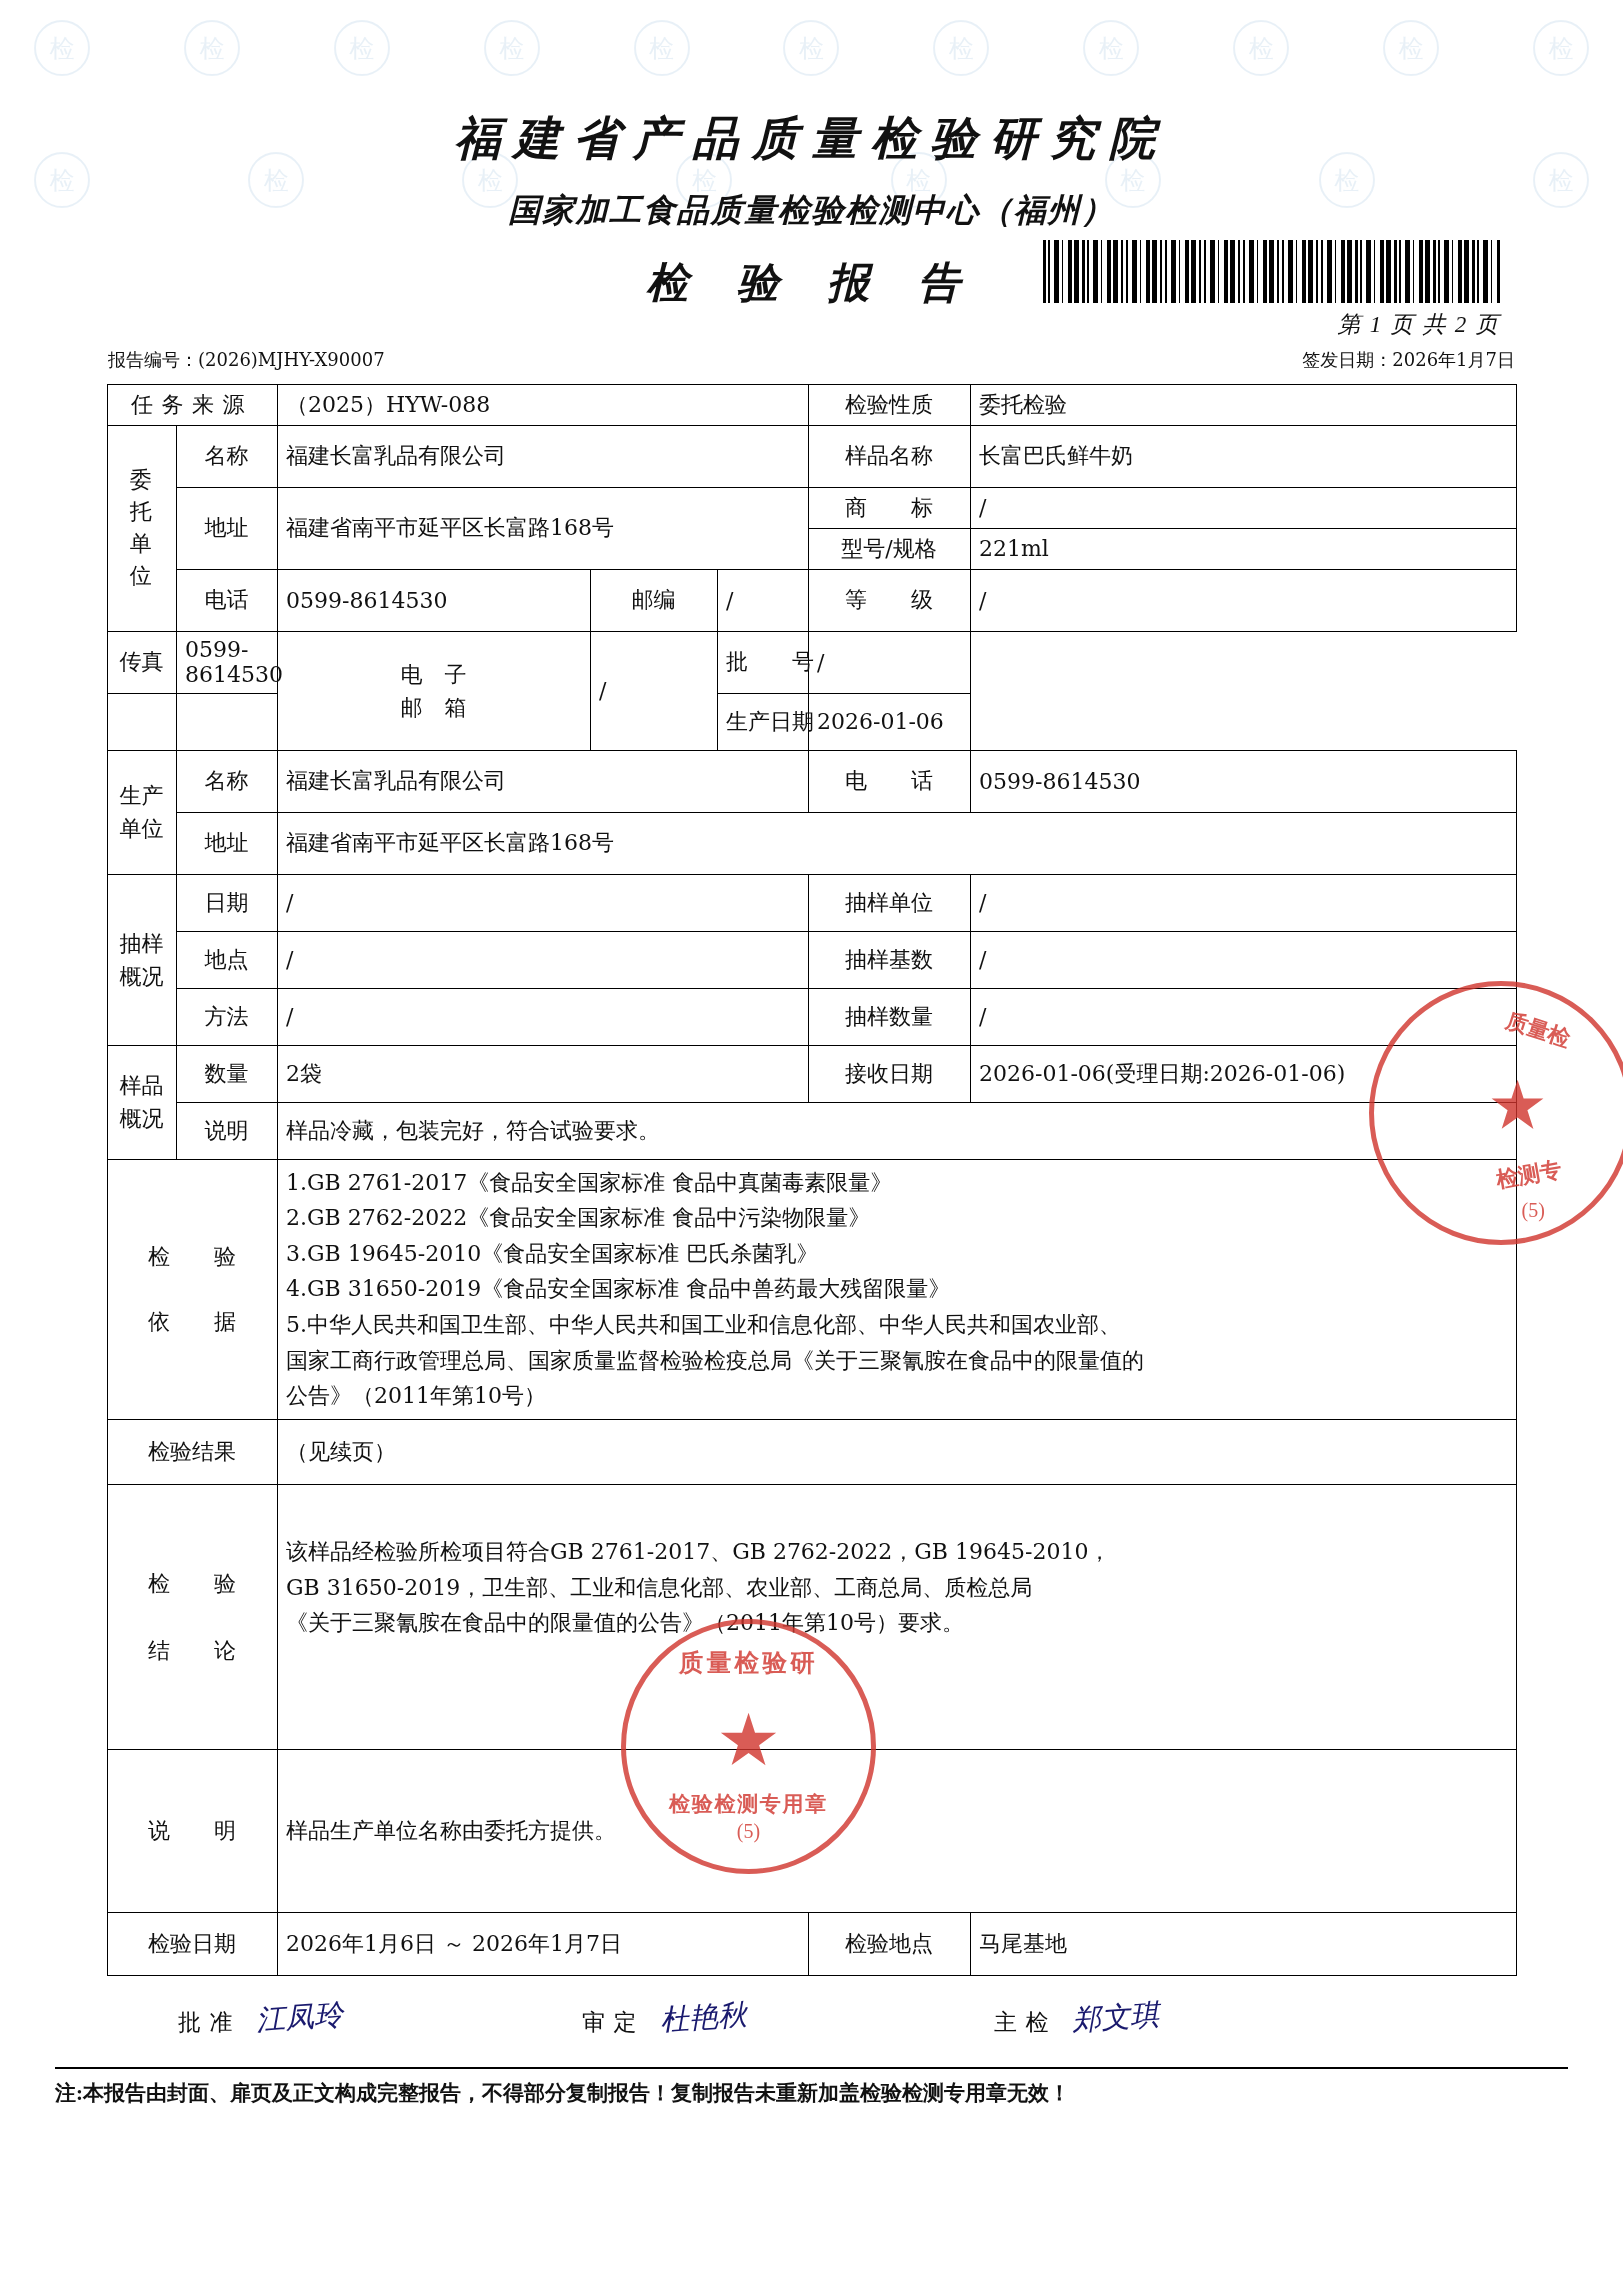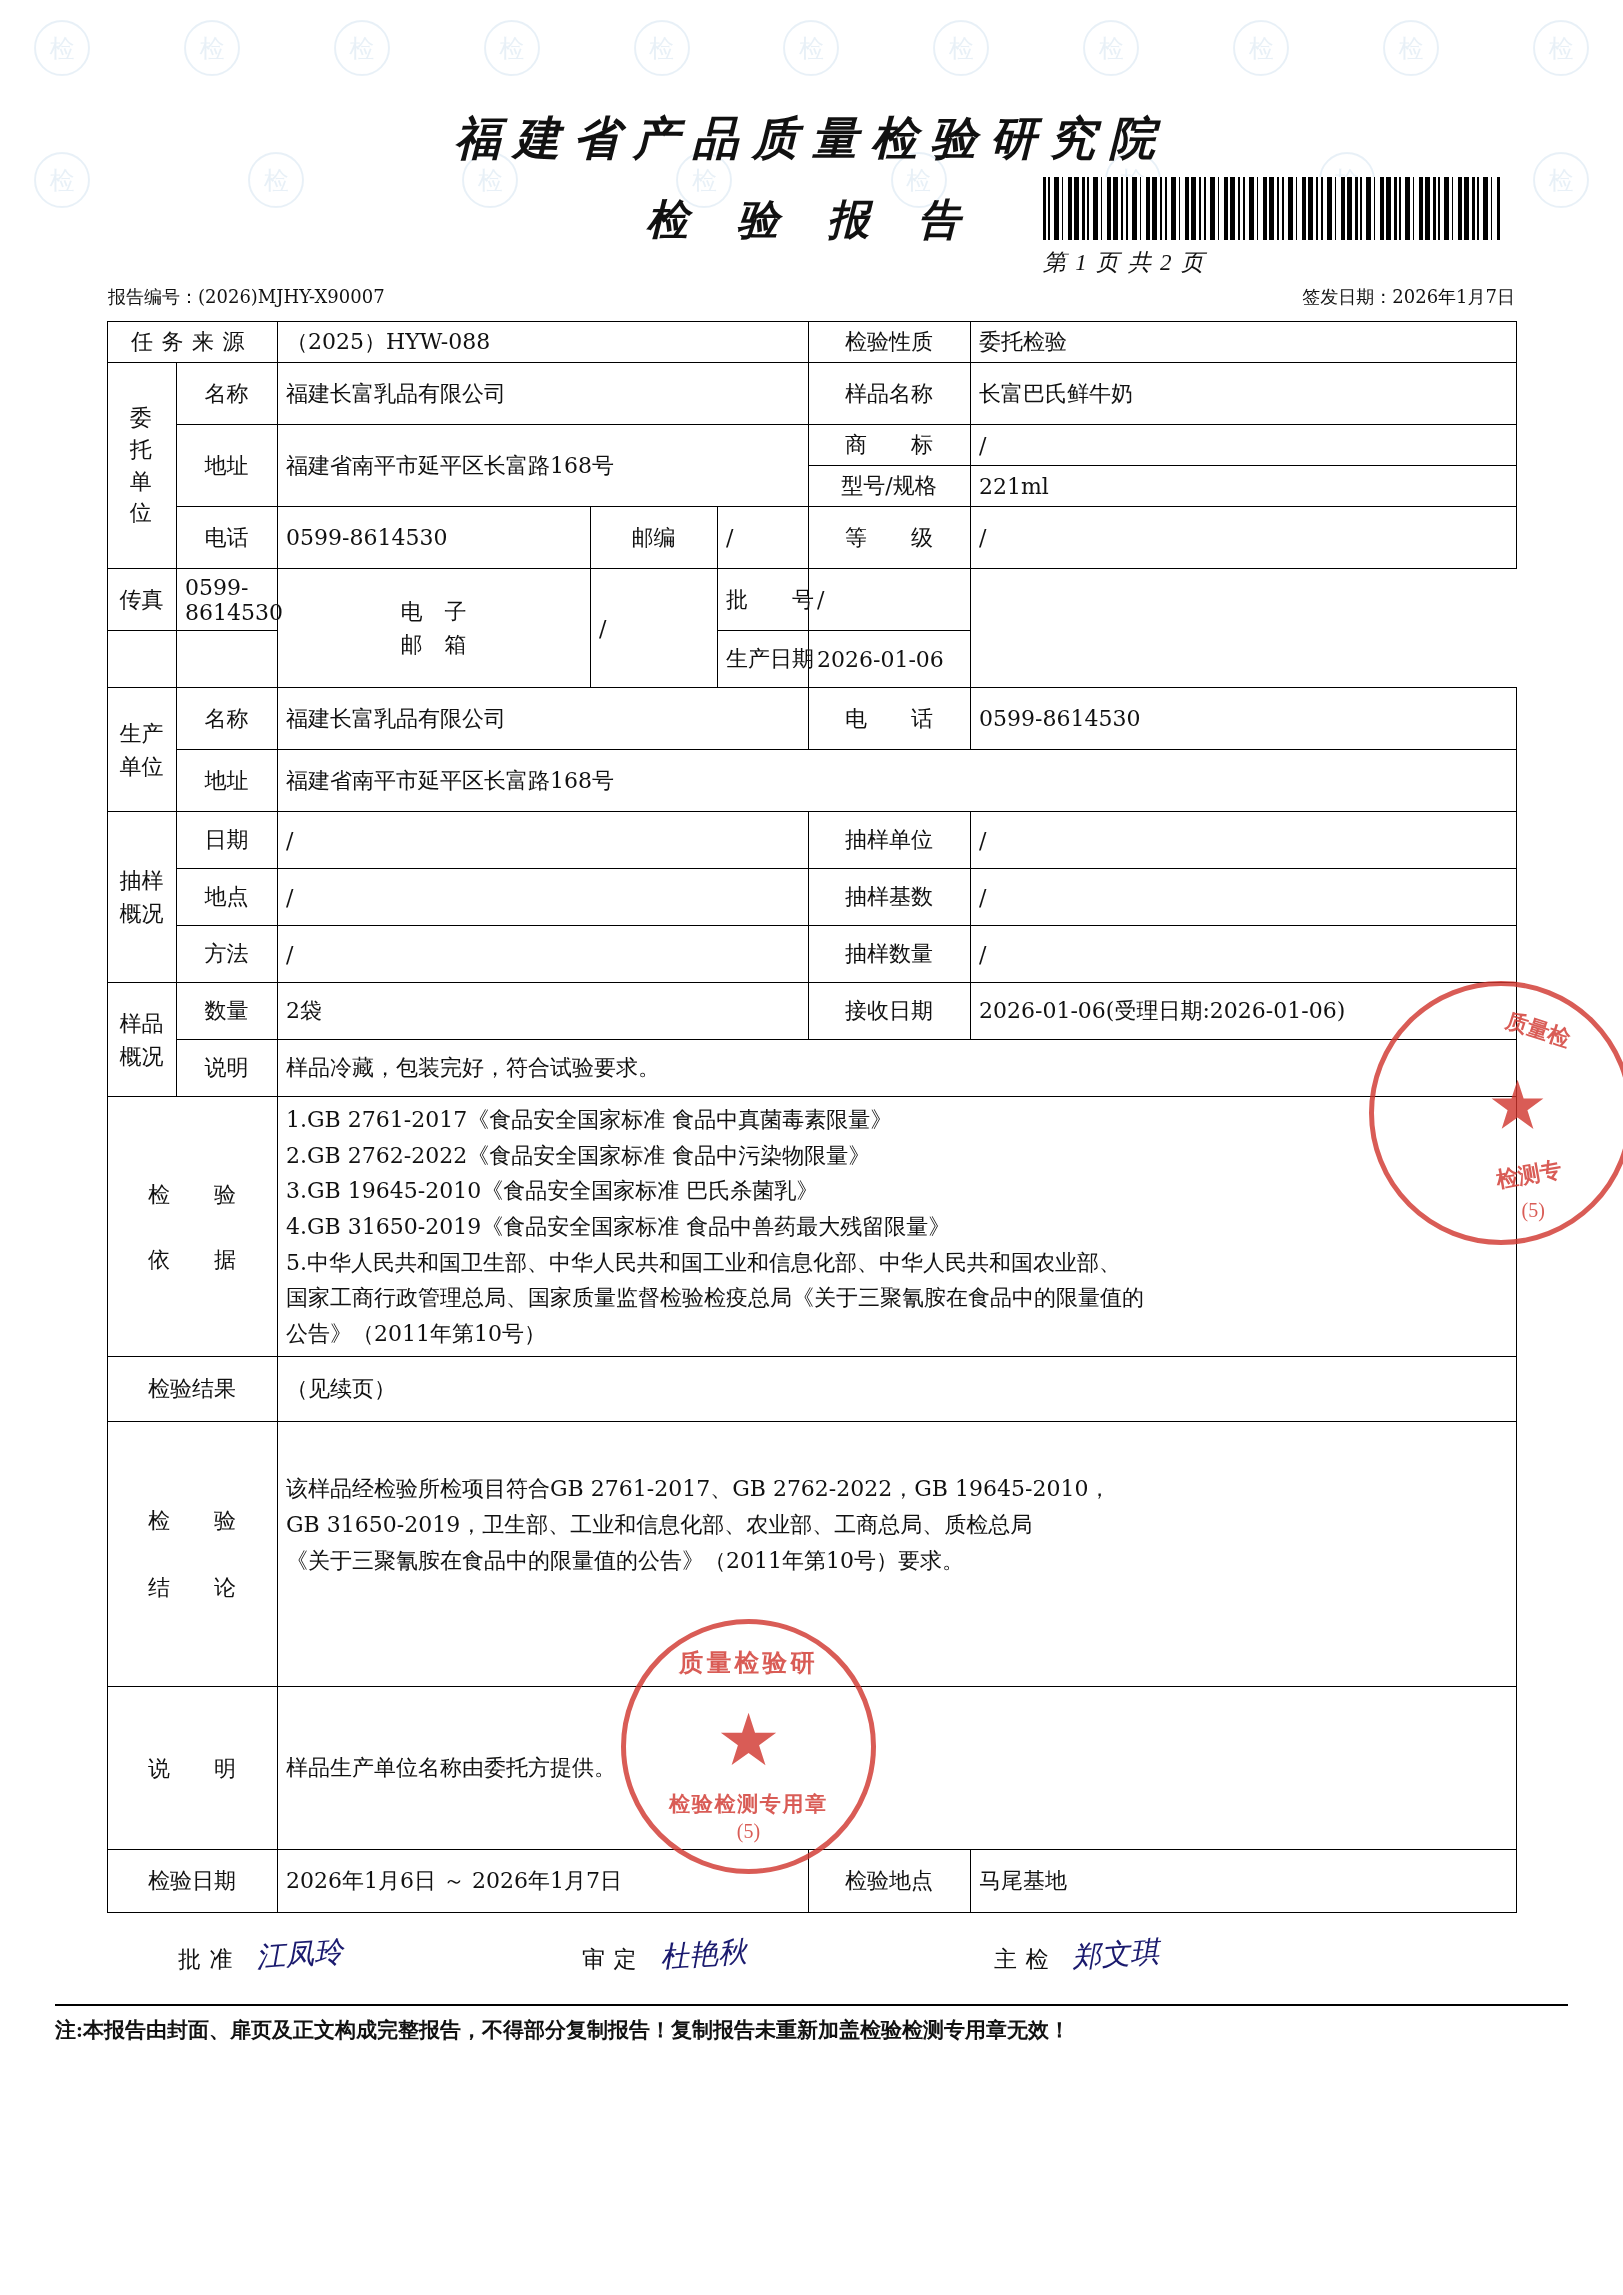--- a/index.html
+++ b/index.html
@@ -67,21 +67,21 @@
     font-weight:bold;
     letter-spacing:17px;
     font-family:"DejaVu Serif","Liberation Serif",serif;
   }
   
   .barcode-box{
     position:absolute;
     right:123px;
     top:-15px;
     width:457px;
-    text-align:left;
+    text-align:right;
   }
   .barcode{
     height:63px;
     width:457px;
     background-image:repeating-linear-gradient(to right,
       #000 0 2.5px, #fff 2.5px 5px, #000 5px 6.8px, #fff 6.8px 11px,
       #000 11px 16px, #fff 16px 18.6px, #000 18.6px 20px, #fff 20px 25px,
       #000 25px 29px, #fff 29px 31px, #000 31px 36px, #fff 36px 39px);
   }
   .pageinfo{
@@ -263,20 +263,21 @@
     <div class="arc-top">质量检验研</div>
     <div class="star2">★</div>
     <div class="arc-bot">检验检测专用章</div>
     <div class="num2">(5)</div>
   </div>
 
   <div class="content">
 
     <div class="head">
       <div class="title1">福建省产品质量检验研究院</div>
+      <div class="title2">国家加工食品质量检验检测中心（福州）</div>
       <div class="title3wrap">
         <div class="title3">检 验 报 告</div>
         <div class="barcode-box">
           <div class="barcode"></div>
           <div class="pageinfo">第 1 页  共 2 页</div>
         </div>
       </div>
     </div>
 
     <div class="meta-row">

